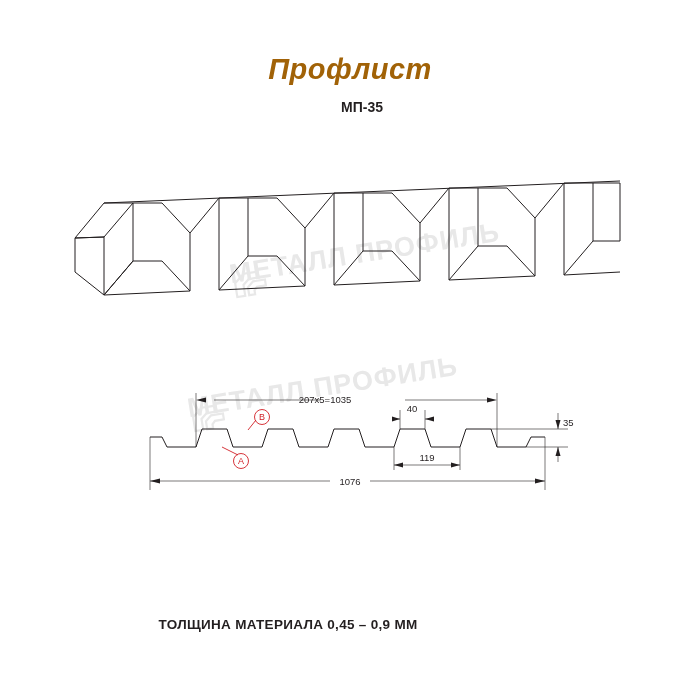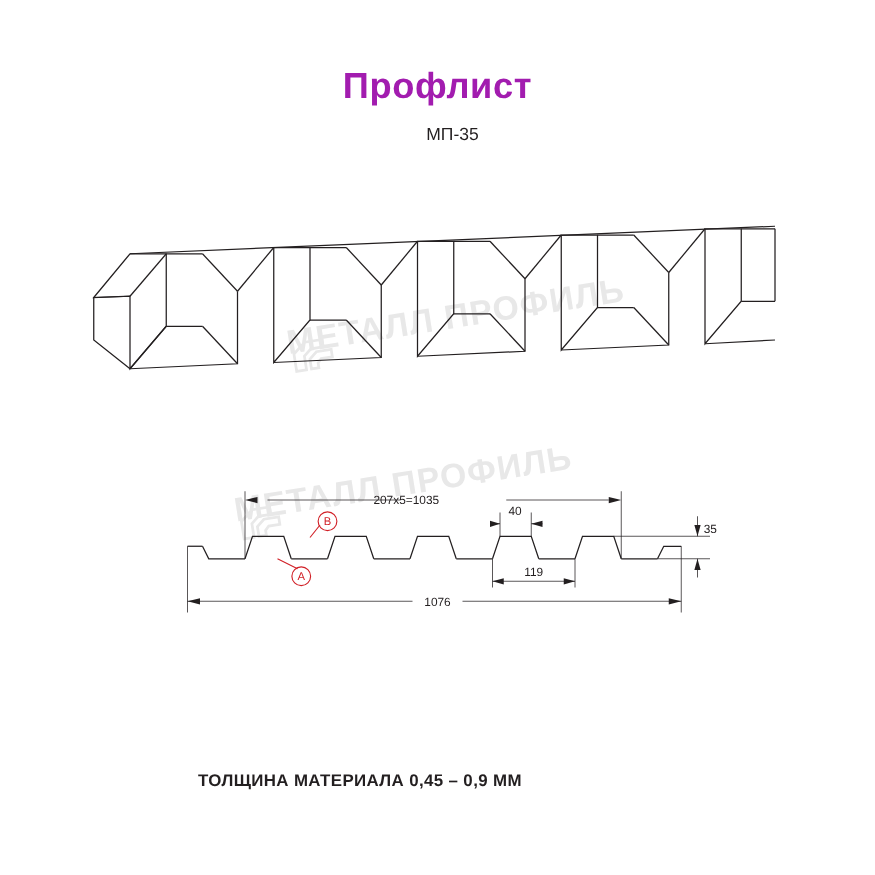--- a/index.html
+++ b/index.html
@@ -24,26 +24,27 @@
     position: absolute;
     top: 52px;
     left: 0;
     width: 700px;
     text-align: center;
   }
   .title-main {
     font-size: 29px;
     font-weight: bold;
     letter-spacing: 0.5px;
-    color: #a21caf;
+    color: #a16207;
     line-height: 34px;
+    font-style: italic;
   }
   .title-sub {
     font-size: 14px;
-    font-weight: normal;
+    font-weight: bold;
     color: #231f20;
     margin-top: 12px;
     line-height: 18px;
     padding-left: 24px;
   }
   .footer-note {
     position: absolute;
     left: 0;
     top: 617px;
     width: 576px;

